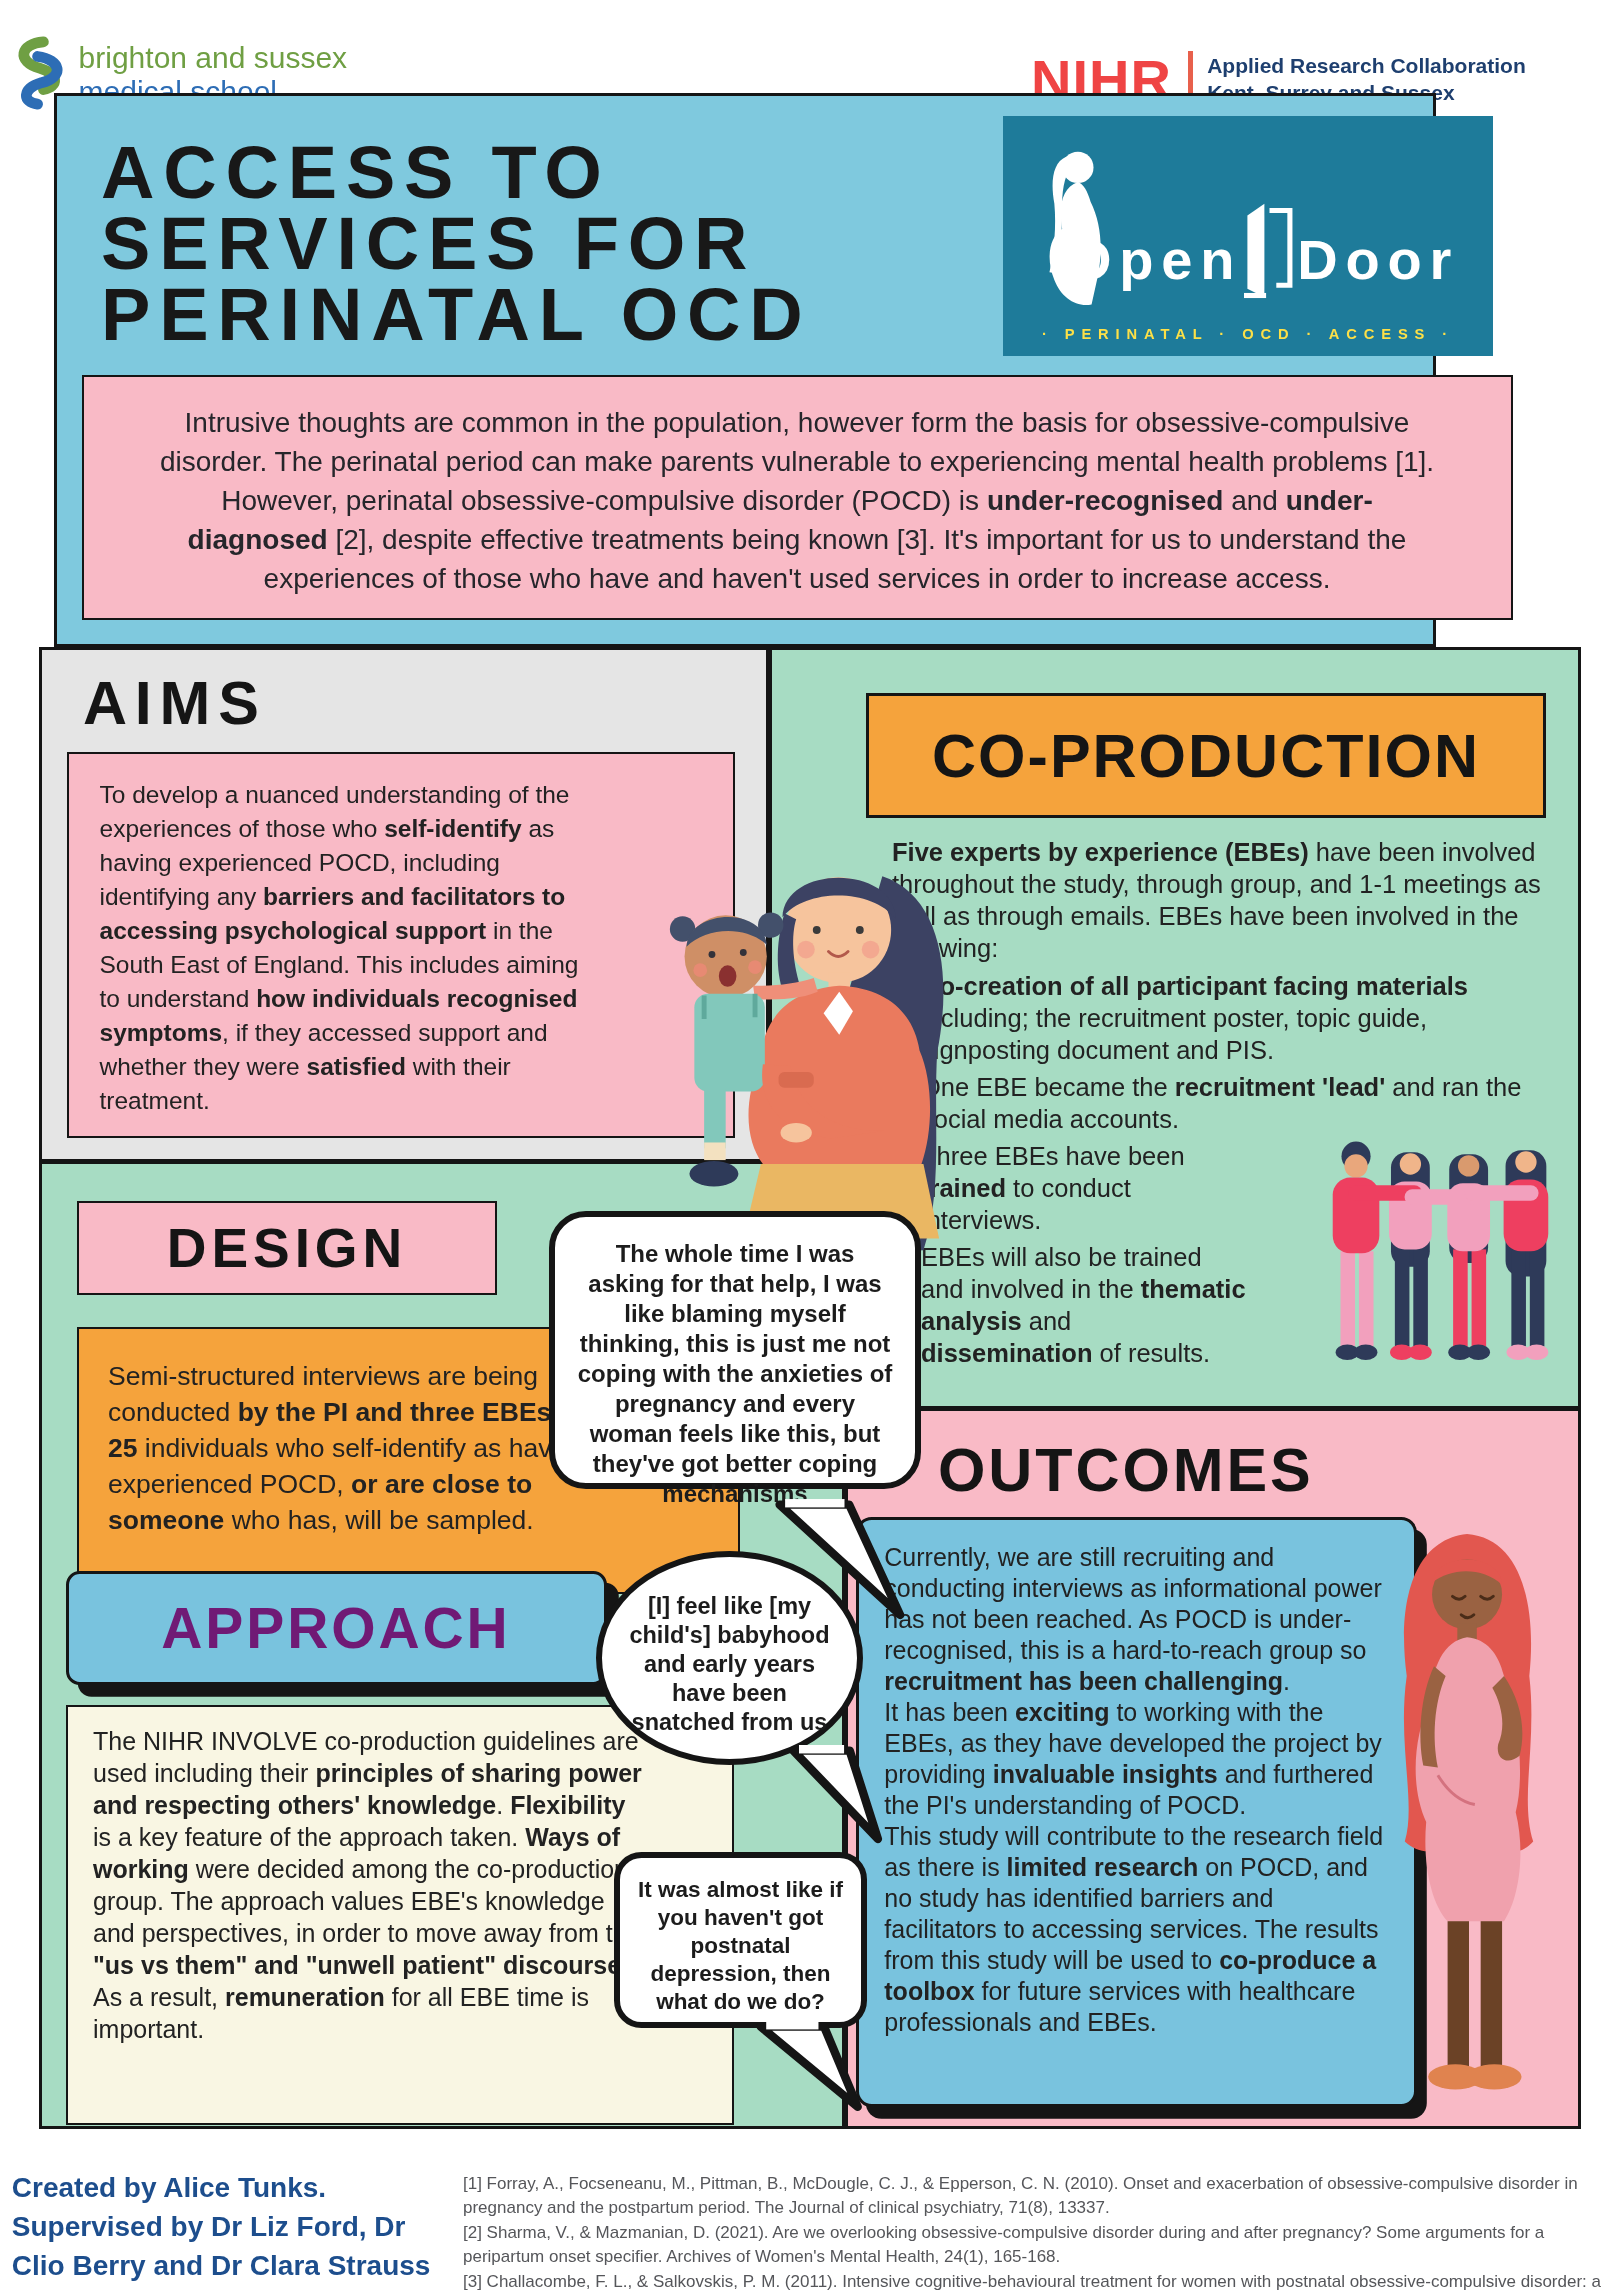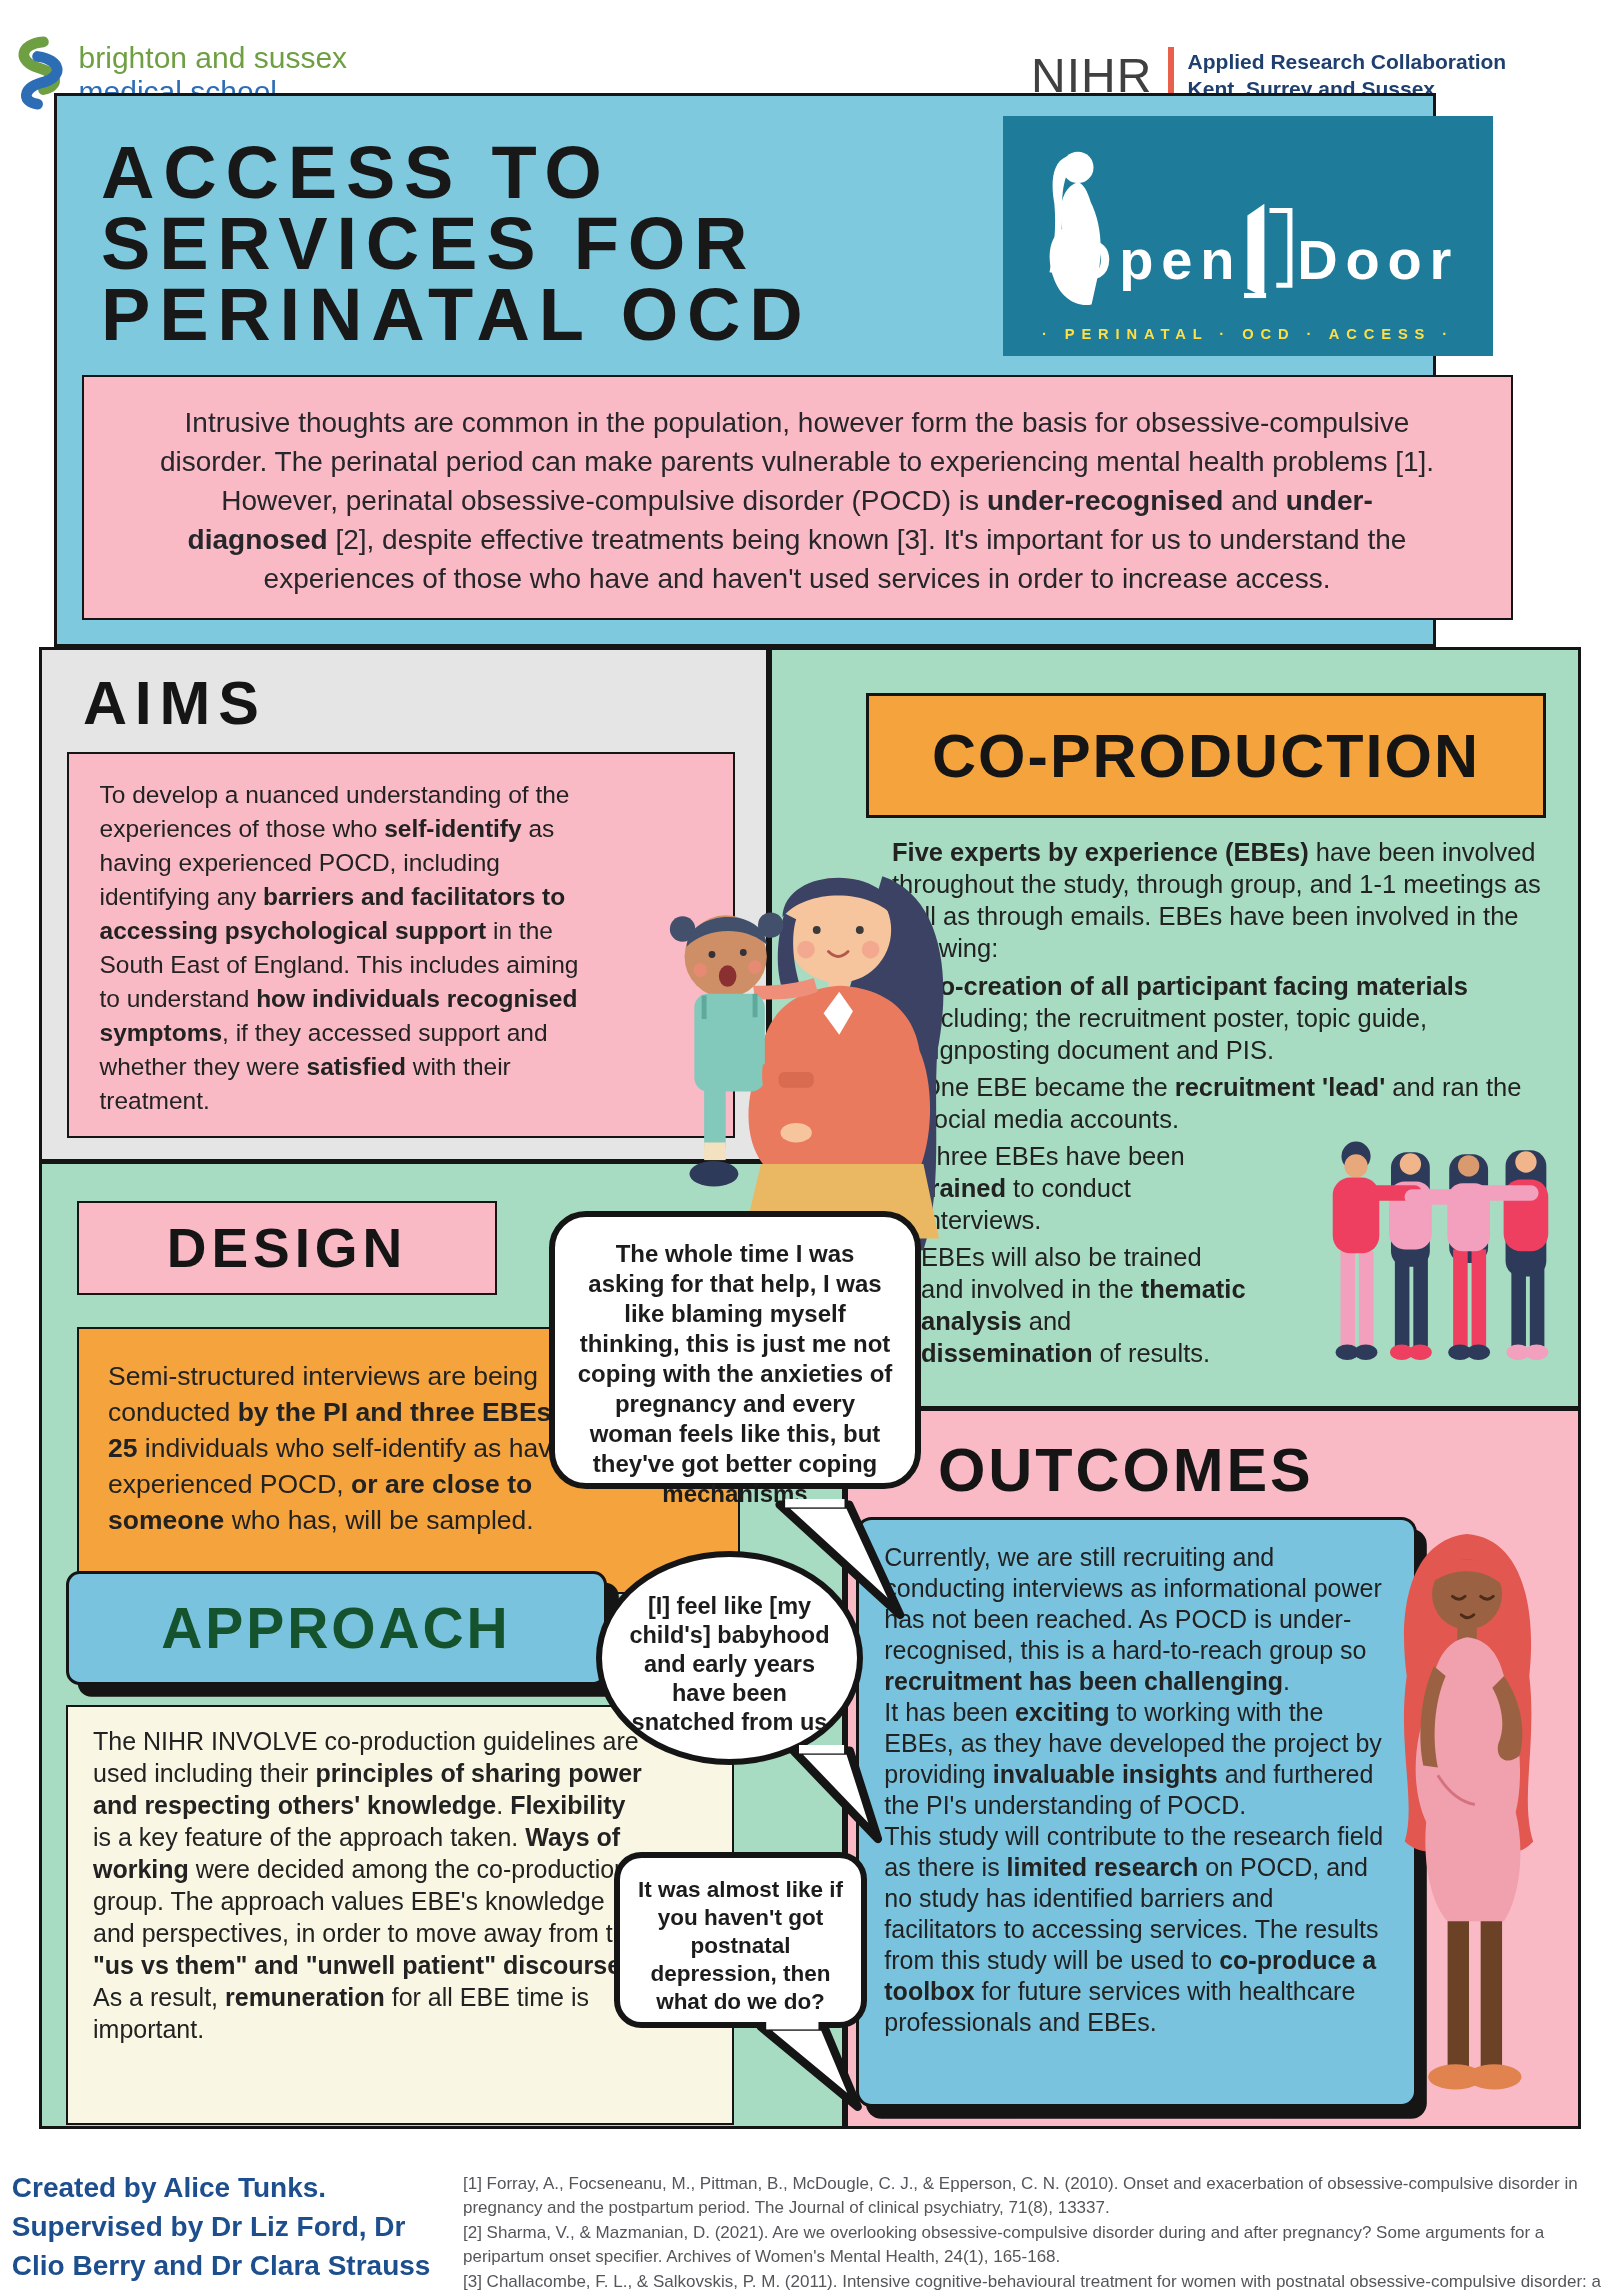--- a/index.html
+++ b/index.html
@@ -8,21 +8,21 @@
   .abs{position:absolute;box-sizing:border-box;margin-top:31px;}
   .panel{position:absolute;box-sizing:border-box;border:3.9px solid #151515;}
   b{font-weight:700;}
 
   
   .bsms{left:9.8px;top:4.9px;display:flex;align-items:center;}
   .bsms-text{margin-left:7.8px;font-size:30px;line-height:34px;}
   .bsms-l1{color:#6f9f43;}
   .bsms-l2{color:#2d6db5;}
   .nihr{left:1031px;top:15.7px;display:flex;align-items:center;}
-  .nihr-acro{font-size:48px;font-weight:400;color:#404040;letter-spacing:1px;}
+  .nihr-acro{font-size:56px;font-weight:700;color:#ef4444;letter-spacing:1px;}
   .nihr-bar{width:5.9px;height:57px;background:#e8604c;margin:0 13.7px 0 15.7px;}
   .nihr-org{font-size:21px;font-weight:700;color:#1e3f6f;line-height:27.4px;}
 
   
   .panel-top{left:54px;top:93px;width:1382px;height:554px;background:#7fc9de;}
   .title{position:absolute;left:44px;top:41px;font-size:74px;line-height:71px;
          font-weight:900;letter-spacing:8.8px;color:#181818;}
   .opendoor{position:absolute;left:946px;top:19.6px;width:490px;height:240px;background:#1e7b9a;}
   .od-row{position:absolute;left:65px;top:78px;display:flex;align-items:center;color:#fff;
           font-size:56px;font-weight:800;letter-spacing:7.8px;}
@@ -58,21 +58,21 @@
   .panel-design{left:39px;top:1161px;width:806px;height:968px;background:#a7dcc3;}
   .design-header{position:absolute;left:35px;top:37px;width:420px;height:94px;background:#f9bac6;
                  border:2.9px solid #151515;display:flex;align-items:center;justify-content:center;
                  font-size:55px;font-weight:900;letter-spacing:4.9px;color:#151515;box-sizing:border-box;}
   .design-box{position:absolute;left:35px;top:163px;width:663px;height:267px;background:#f5a33c;
               border:2.9px solid #151515;padding:29px 108px 25.5px 29px;font-size:26.5px;line-height:36px;
               box-sizing:border-box;}
   .approach-header{position:absolute;left:23.5px;top:407px;width:541px;height:114px;background:#79c3de;
                    border:3.9px solid #151515;border-radius:13.7px;box-shadow:11.8px 11.8px 0 #151515;
                    display:flex;align-items:center;justify-content:center;font-size:57px;
-                   font-weight:900;letter-spacing:2.9px;color:#14532d;box-sizing:border-box;}
+                   font-weight:900;letter-spacing:2.9px;color:#701a75;box-sizing:border-box;}
   .approach-box{position:absolute;left:23.5px;top:541px;width:668px;height:420px;background:#f9f6e3;
                 border:2.9px solid #151515;padding:17.6px 88px 17.6px 25.5px;font-size:25px;
                 line-height:32px;box-sizing:border-box;}
 
   
   .panel-outcomes{left:845px;top:1408px;width:736px;height:721px;background:#f9bac6;}
   .outcomes-head{position:absolute;left:90px;top:23.5px;font-size:61px;letter-spacing:2.9px;}
   .outcomes-box{position:absolute;left:7.8px;top:106px;width:561px;height:590px;background:#79c3de;
                 border:3.9px solid #151515;border-radius:15.7px;box-shadow:9.8px 11.8px 0 #151515;
                 padding:21.6px 21.6px 21.6px 25.5px;font-size:25px;line-height:31px;box-sizing:border-box;}

